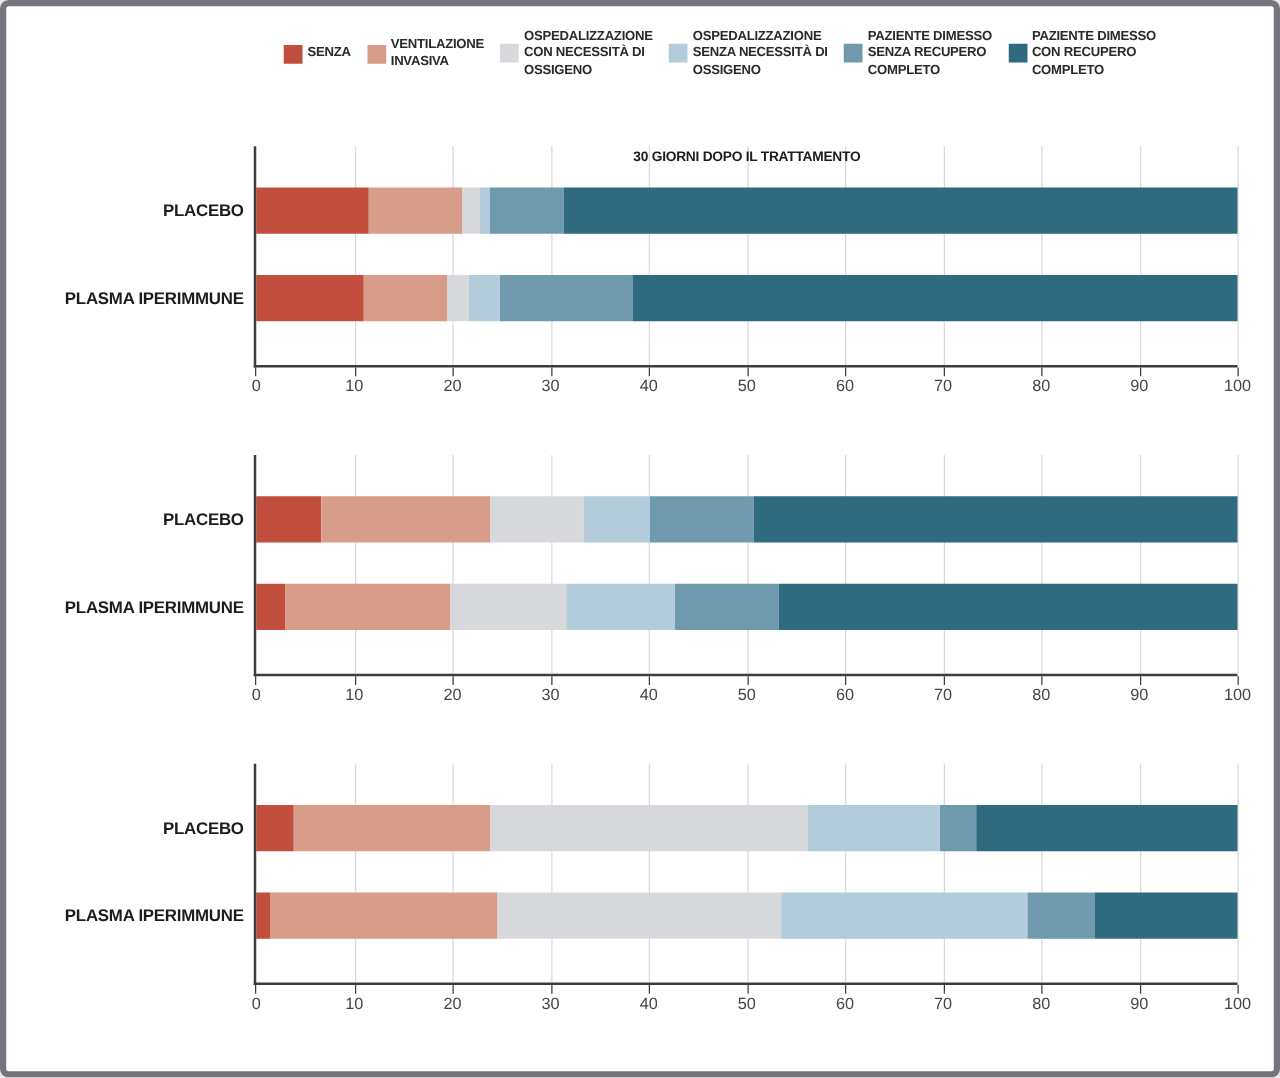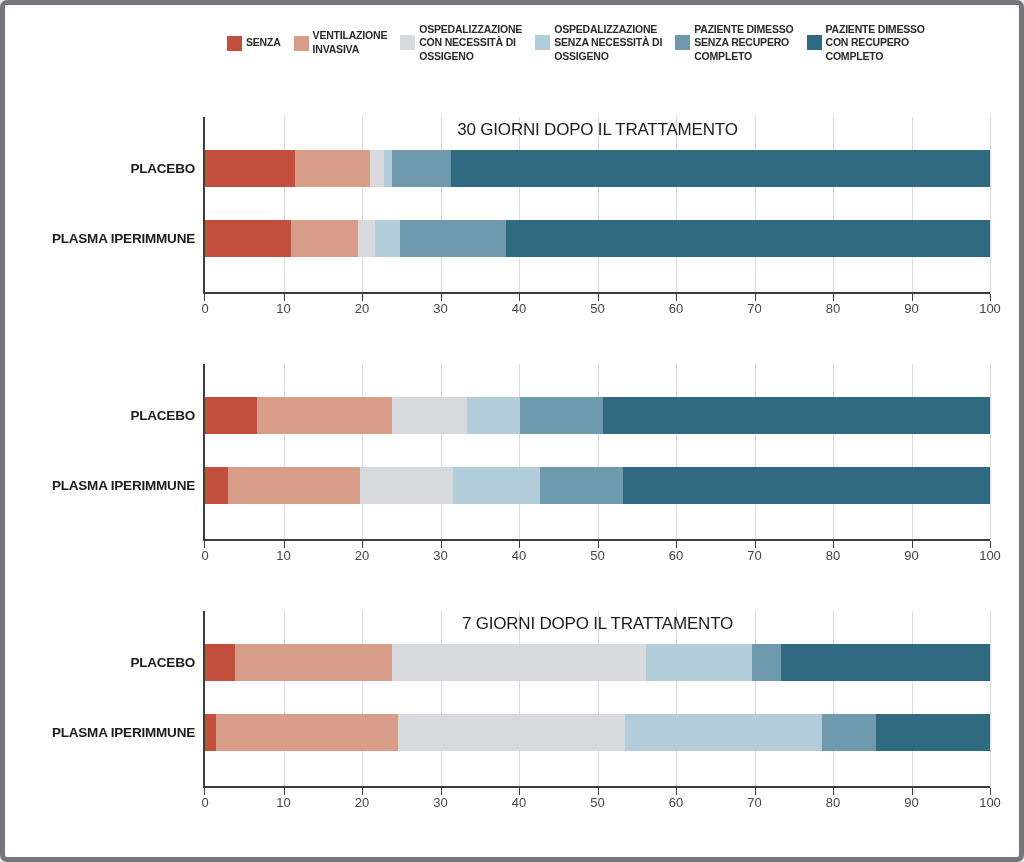--- a/index.html
+++ b/index.html
@@ -71,22 +71,22 @@
   .tickmark {
     position: absolute;
     bottom: -9px;
     width: 1px; height: 7px;
     background: #3d3d3d;
   }
   .chart-title {
     position: absolute;
     top: 3px; left: 0; right: 0;
     text-align: center;
-    font-size: 17px;
-    font-weight: normal;
+    font-size: 11px;
+    font-weight: bold;
     letter-spacing: -0.2px;
     color: #1c1c1c;
   }
   .bar {
     position: absolute;
     left: 0;
     width: 100%;
     height: 37px;
     display: flex;
   }
@@ -301,21 +301,20 @@
           <div class="grid" style="left: 60%;"></div>
           <div class="tickmark" style="left: 60%;"></div>
           <div class="grid" style="left: 70%;"></div>
           <div class="tickmark" style="left: 70%;"></div>
           <div class="grid" style="left: 80%;"></div>
           <div class="tickmark" style="left: 80%;"></div>
           <div class="grid" style="left: 90%;"></div>
           <div class="tickmark" style="left: 90%;"></div>
           <div class="grid" style="left: 100%;"></div>
           <div class="tickmark" style="left: 100%;"></div>
-          <div class="chart-title">7 GIORNI DOPO IL TRATTAMENTO</div>
           <div class="row-label bar-row-0">PLACEBO</div>
           <div class="bar bar-row-0">
             <div class="bar-seg" style="flex: 0 0 3.8%; background: rgb(194, 78, 61);"></div>
             <div class="bar-seg" style="flex: 0 0 20%; background: rgb(215, 157, 137);"></div>
             <div class="bar-seg" style="flex: 0 0 32.4%; background: rgb(215, 217, 221);"></div>
             <div class="bar-seg" style="flex: 0 0 13.5%; background: rgb(179, 204, 217);"></div>
             <div class="bar-seg" style="flex: 0 0 3.7%; background: rgb(111, 154, 173);"></div>
             <div class="bar-seg" style="flex: 0 0 26.6%; background: rgb(47, 106, 128);"></div>
           </div>
           <div class="row-label bar-row-1">PLASMA IPERIMMUNE</div>

